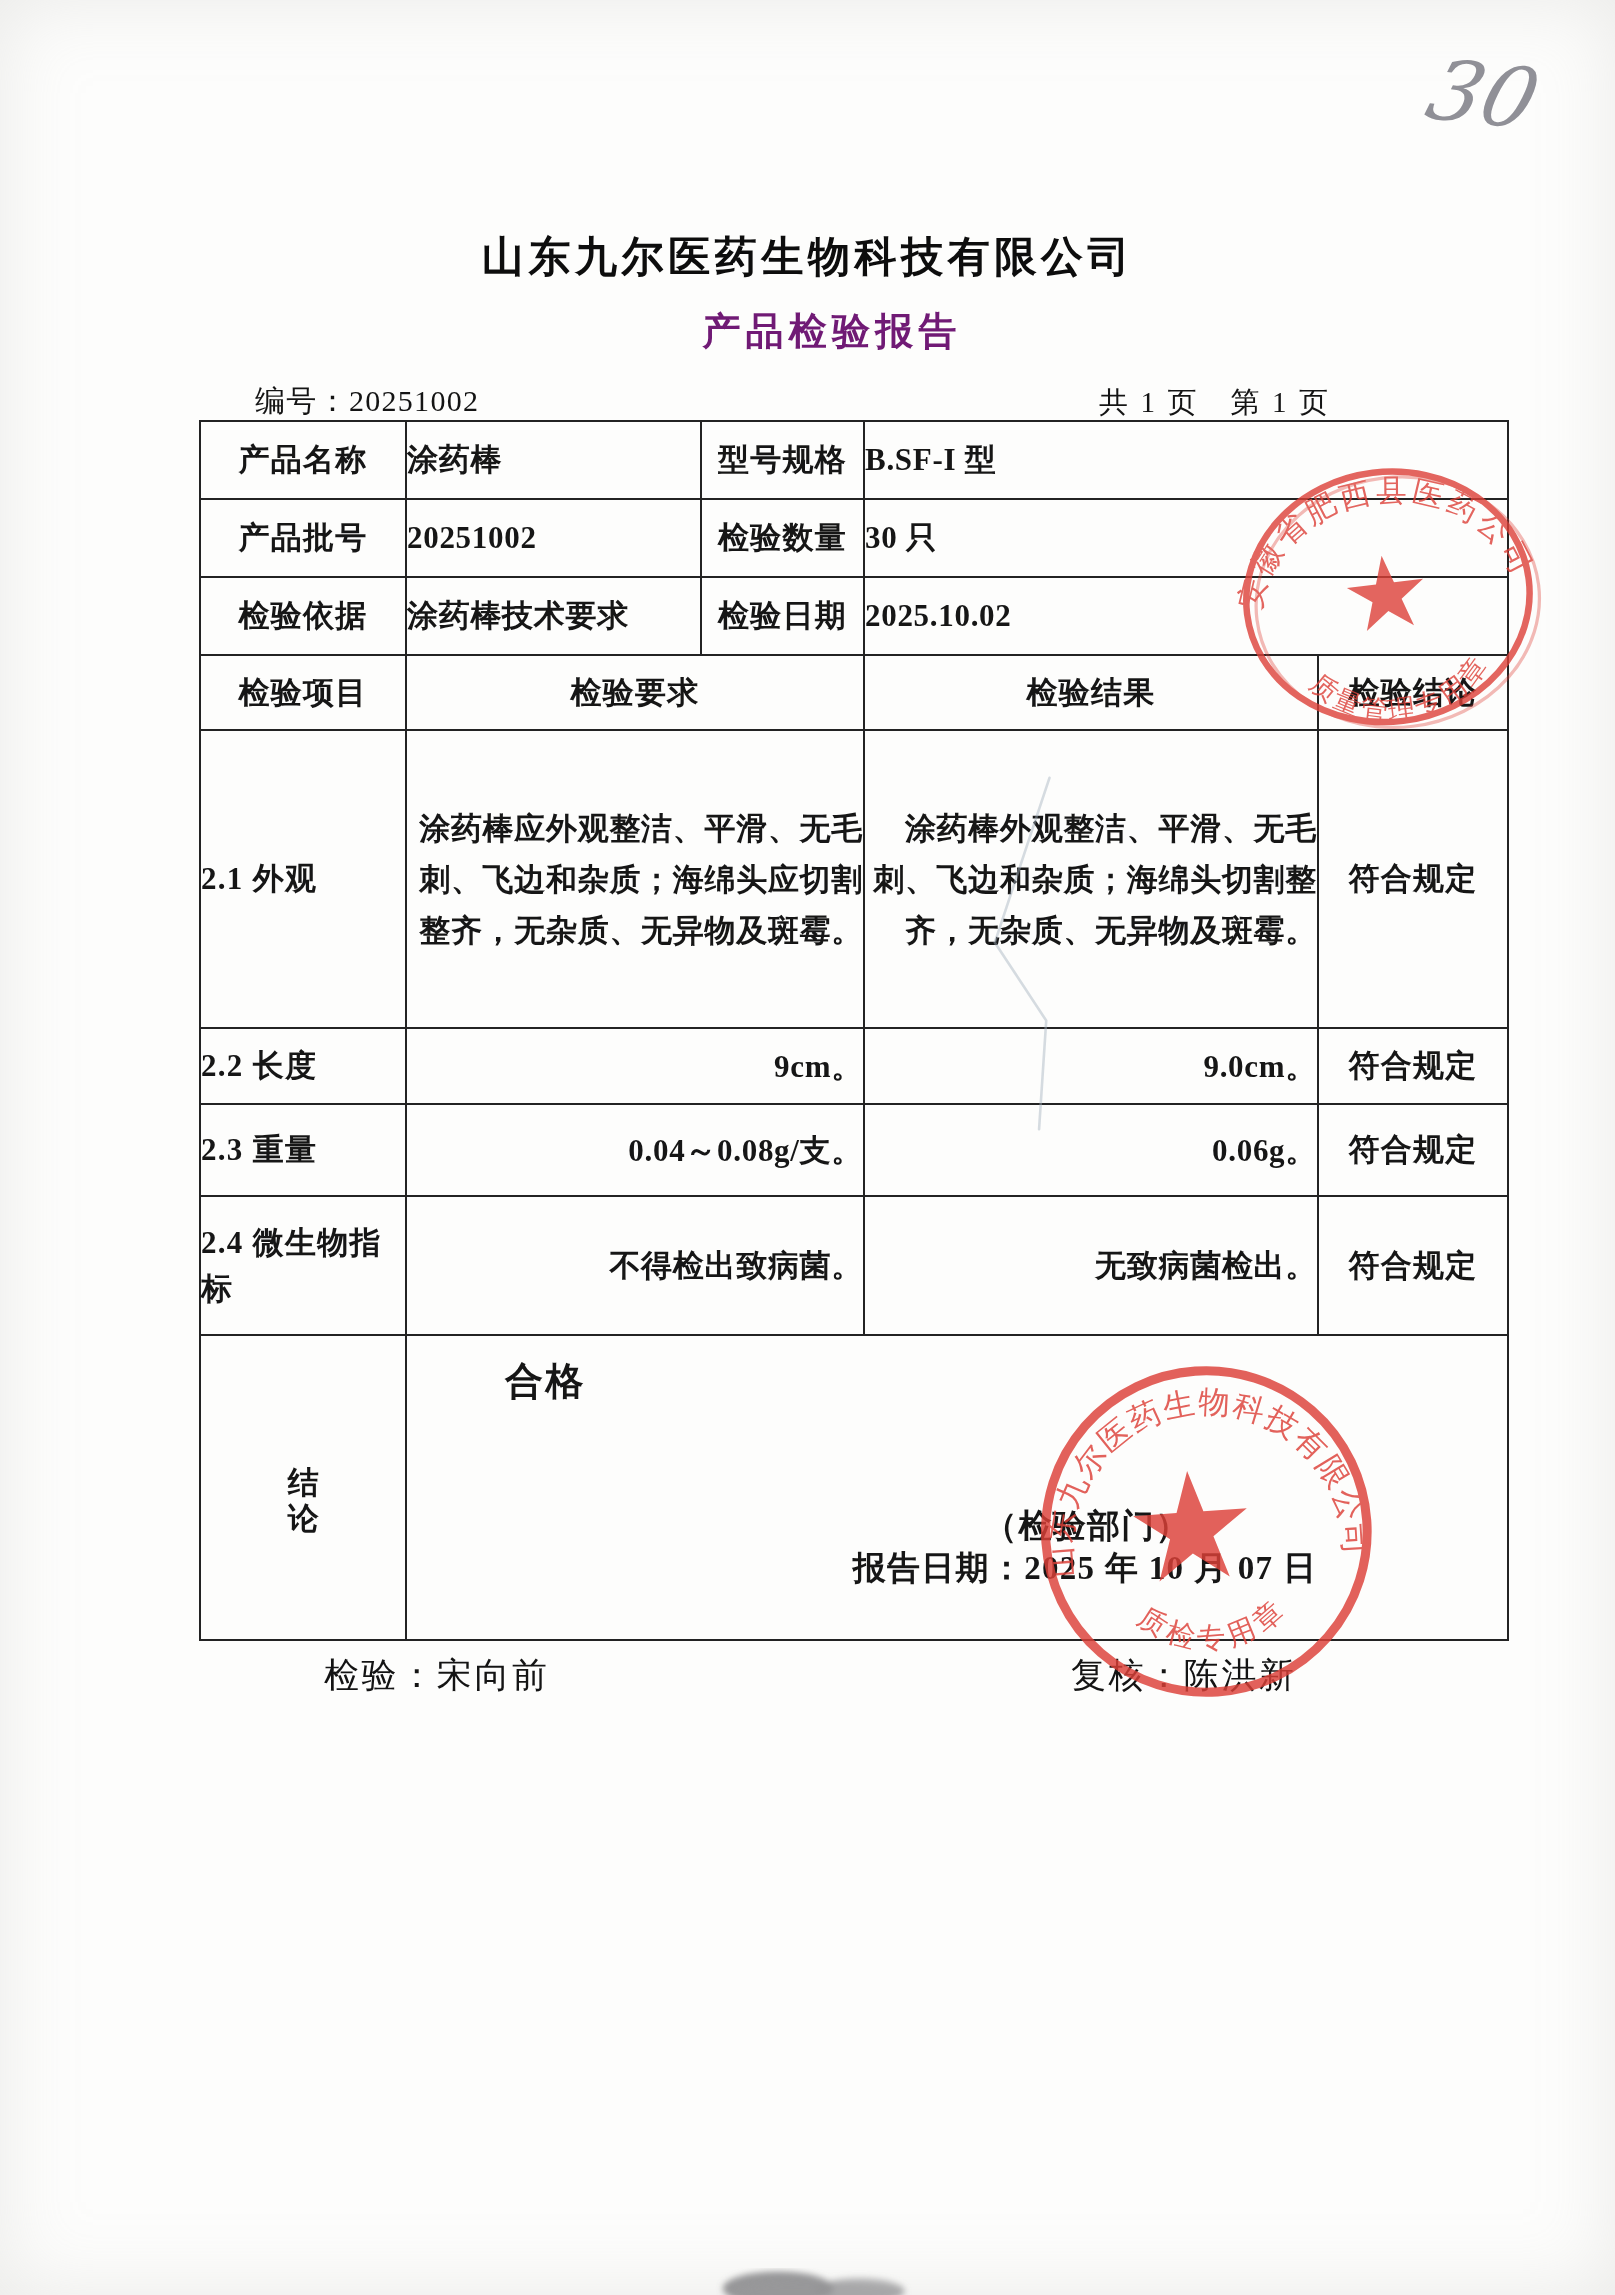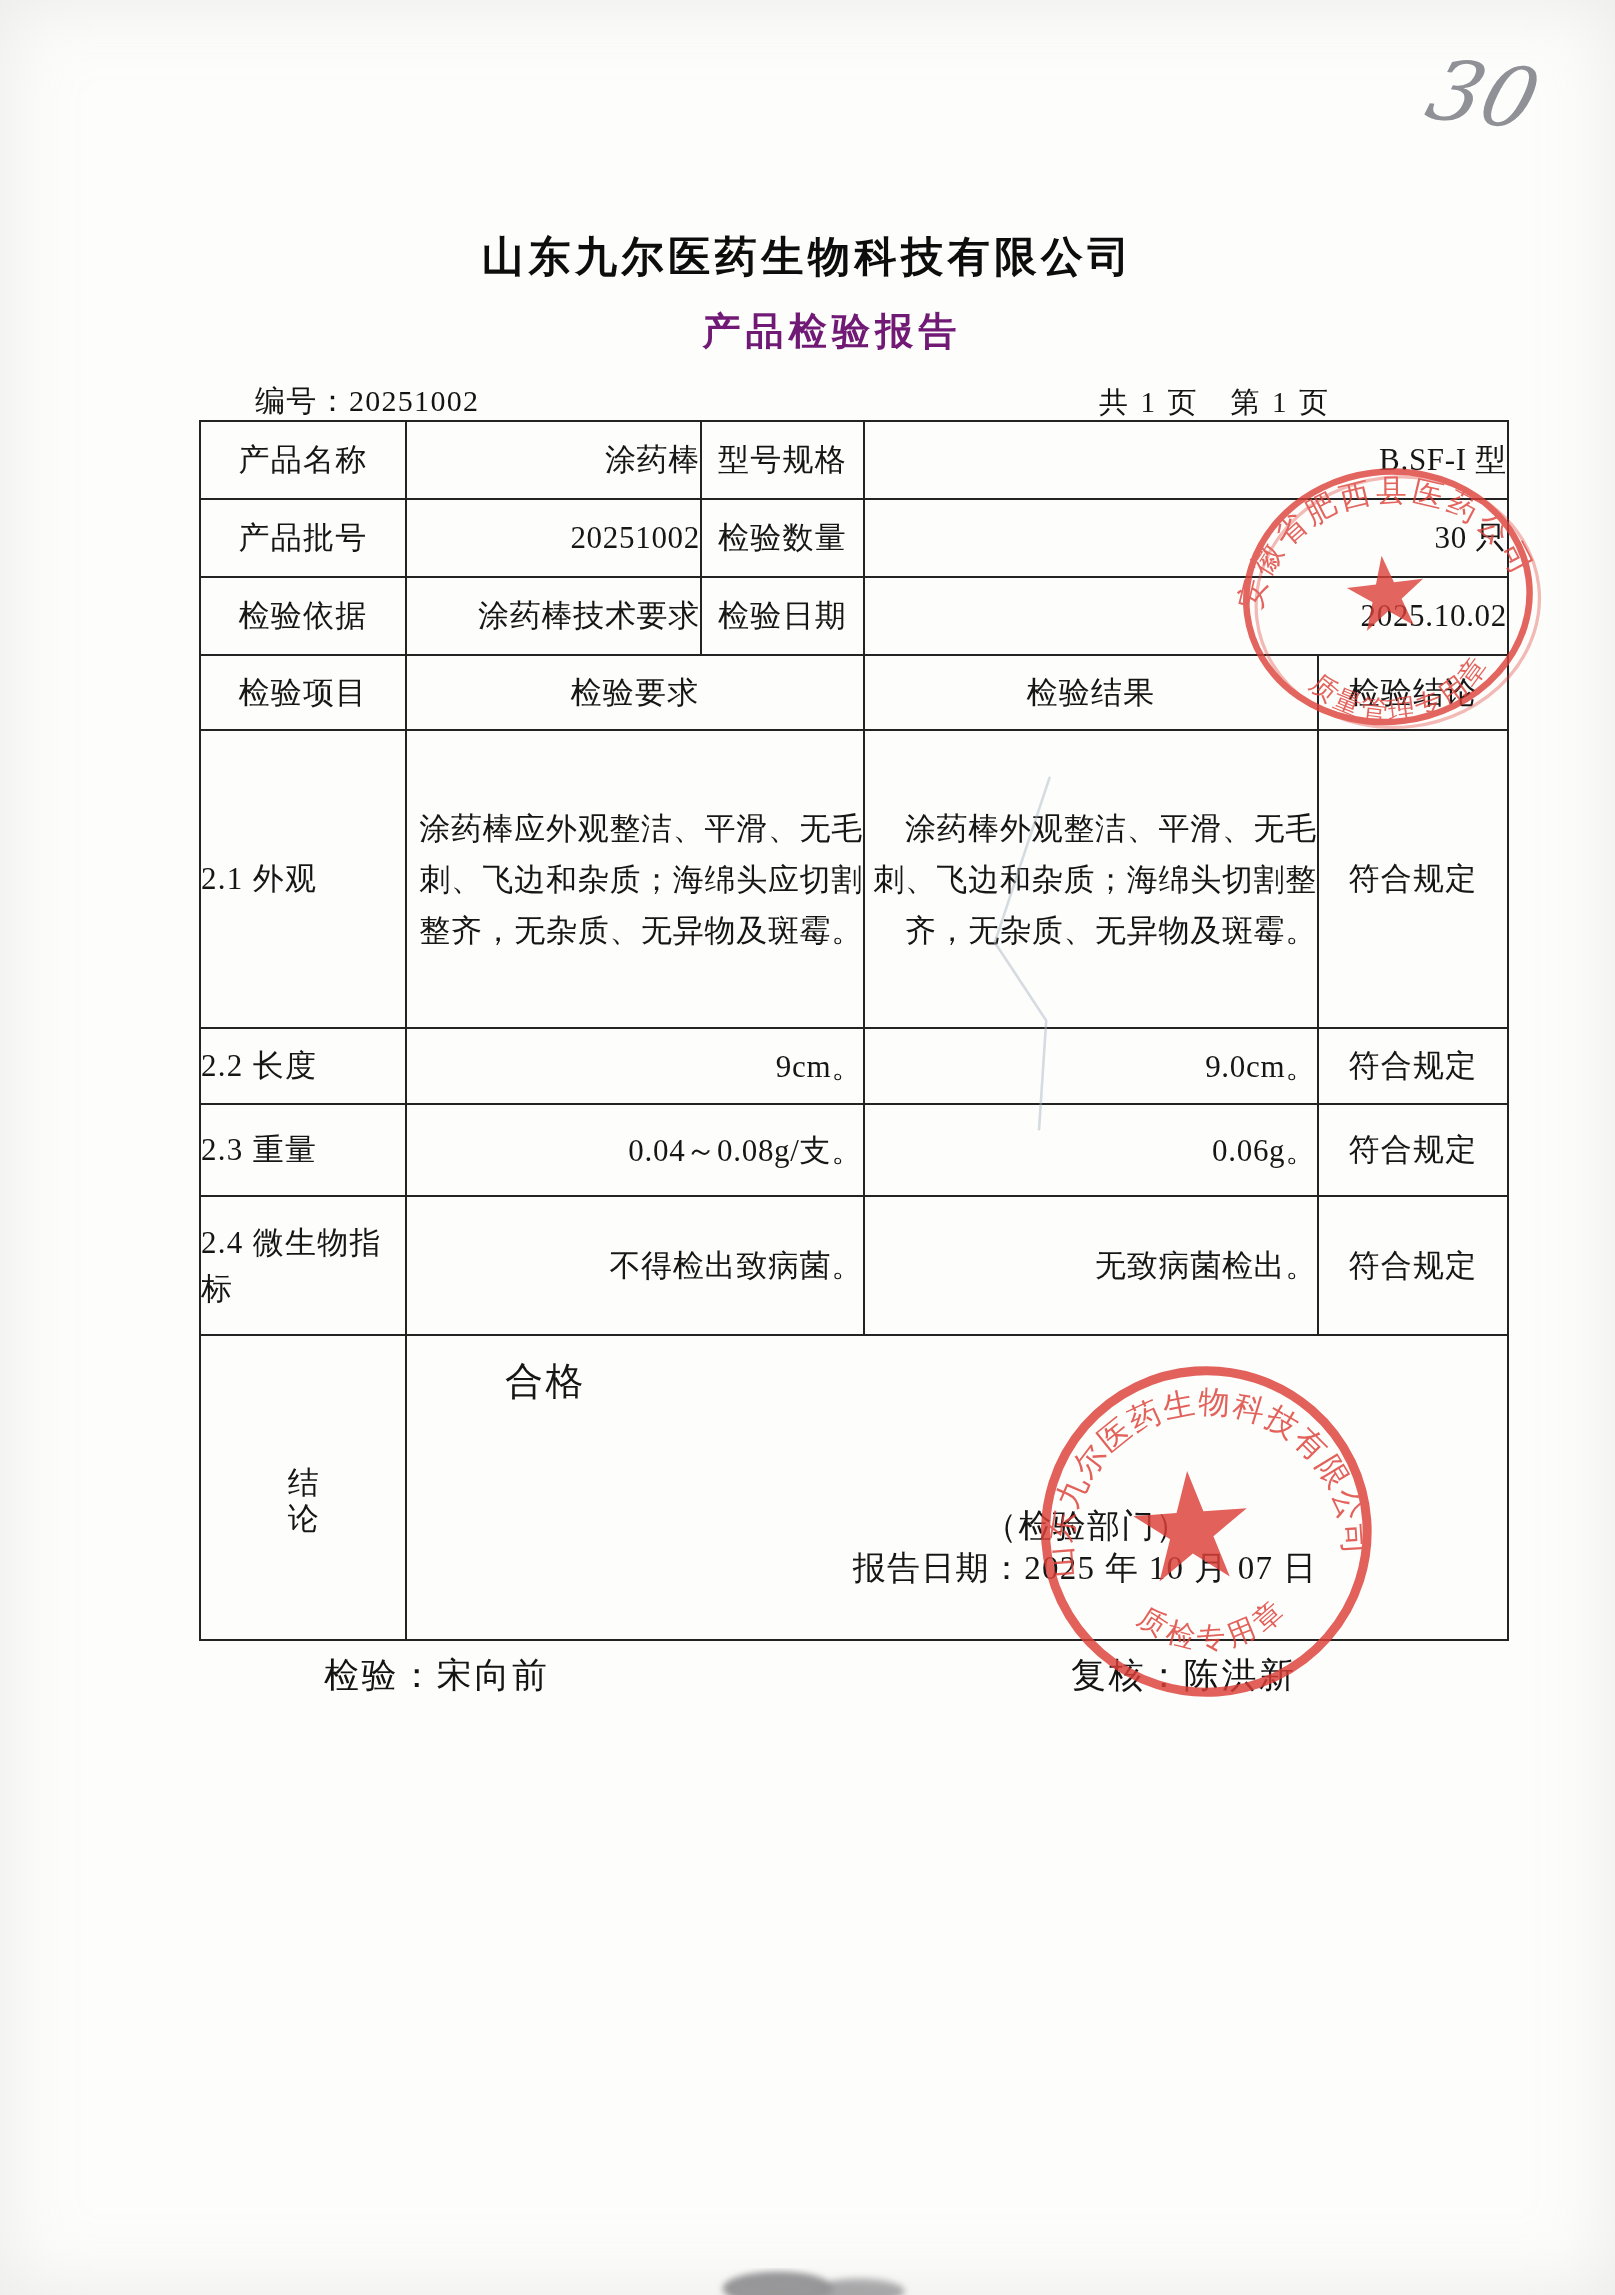--- a/index.html
+++ b/index.html
@@ -37,23 +37,23 @@
     width:1308px;height:1208px;
     border-collapse:collapse;table-layout:fixed;
     font-size:31px;
   }
   table.report td{
     border:2px solid #232323;
     padding:0;
     vertical-align:middle;
     color:#161616;
   }
-  table.report{border:2.6px solid #1c1c1c;}
+  table.report{border:2.6px solid #1c1c1c;font-weight:bold;}
   td.lbl{text-align:center;letter-spacing:1.3px;}
-  td.val{text-align:right;letter-spacing:0.7px;}
+  td.val{text-align:left;letter-spacing:0.7px;}
   td.item-cell{text-align:left;padding-left:14.3px;padding-right:9px;line-height:46px;letter-spacing:1.3px;}
   td.req-cell,td.res-cell{
     text-align:right;vertical-align:middle;
     padding:10.4px 17px;line-height:51px;letter-spacing:0.7px;
   }
   td.req-top,td.res-top{vertical-align:top;padding-top:9px;}
   td.res-mid{vertical-align:middle;}
   td.concl-cell{text-align:center;letter-spacing:1.3px;}
   td.conclusion-label{
     text-align:right;vertical-align:middle;

